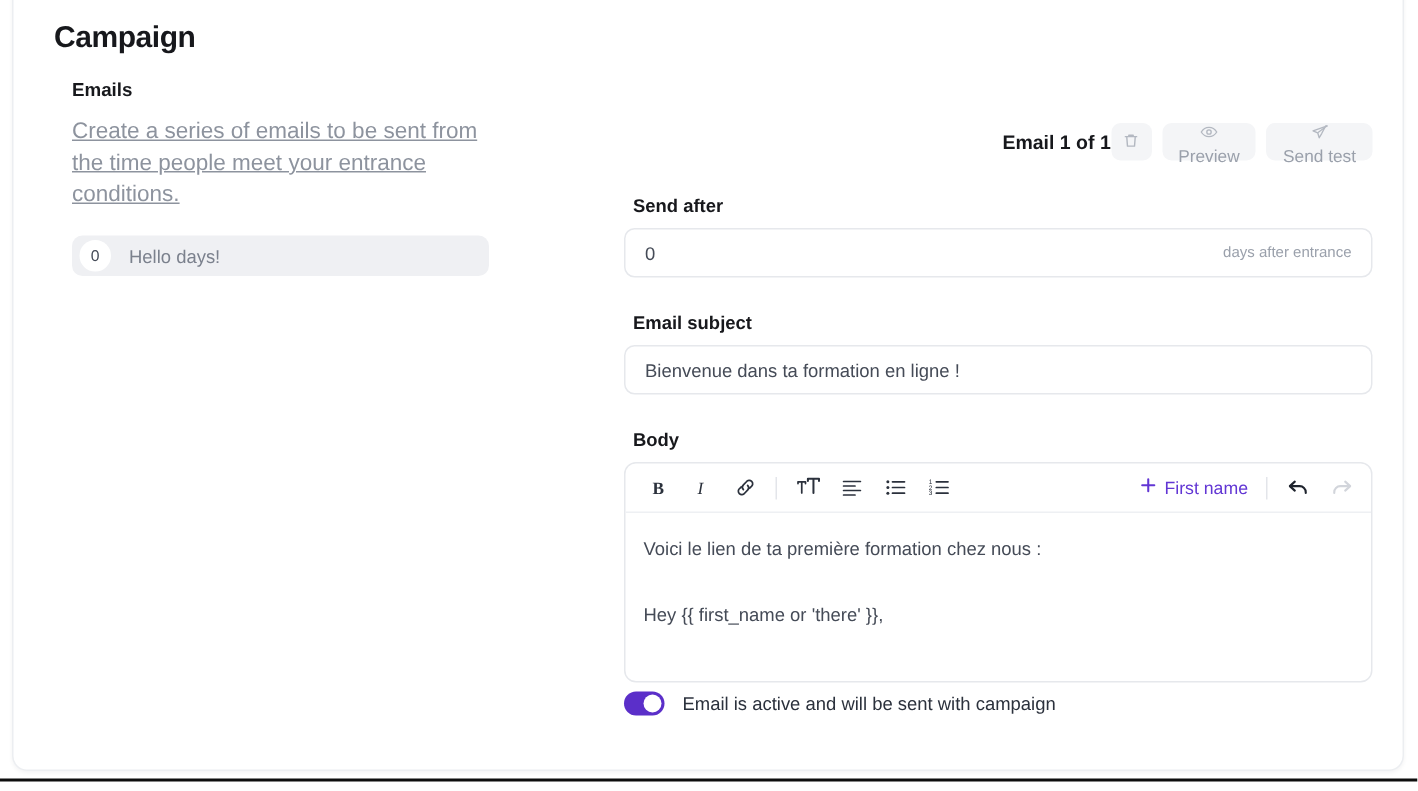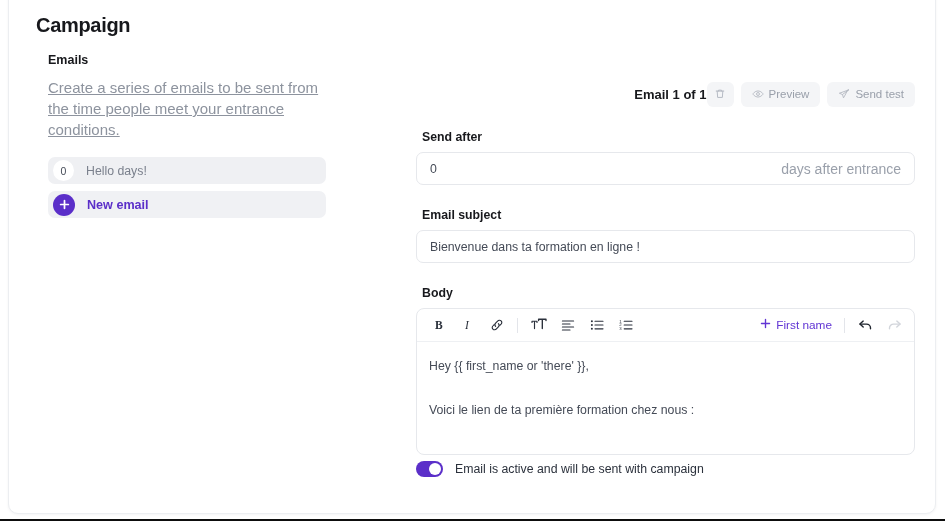--- a/index.html
+++ b/index.html
@@ -171,20 +171,21 @@
     border-radius: 6px;
     background: #f4f5f7;
     color: #9aa0ab;
     font-size: 11.5px;
     font-family: "Liberation Sans", sans-serif;
     display: inline-flex;
     align-items: center;
     gap: 5px;
     padding: 0 11px;
     cursor: pointer;
+    flex-direction: column;
   }
   .btn-icon-only {
     width: 27px;
     padding: 0;
     justify-content: center;
   }
   .btn svg { display: block; }
 
   .field-label {
     font-size: 12.3px;
@@ -202,21 +203,21 @@
     display: flex;
     align-items: center;
     padding: 0 13px;
   }
   .input-val {
     font-size: 12.3px;
     color: #454b57;
     flex: 1 1 auto;
   }
   .input-suffix {
-    font-size: 14px;
+    font-size: 10px;
     color: #9aa0ab;
     flex: 0 0 auto;
   }
 
   
   .editor {
     border: 1px solid #e6e8ec;
     border-radius: 8px;
     background: #ffffff;
     overflow: hidden;
@@ -319,28 +320,20 @@
 
         <div class="section-head">Emails</div>
 
         <div class="section-desc">Create a series of emails to be sent from the time people meet your entrance conditions.</div>
 
         <div class="email-row active">
           <div class="badge-num">0</div>
           <div class="email-row-label">Hello days!</div>
         </div>
 
-        <div class="email-row">
-          <div class="badge-plus">
-            <svg width="11" height="11" viewBox="0 0 12 12" fill="none">
-              <path d="M6 1.8V10.2M1.8 6H10.2" stroke="#ffffff" stroke-width="1.9" stroke-linecap="round"></path>
-            </svg>
-          </div>
-          <div class="new-email-label">New email</div>
-        </div>
 
       </div>
 
       <div class="right-col">
 
         <div class="rc-header">
           <div class="rc-title">Email 1 of 1</div>
 
           <div class="rc-actions">
 
@@ -469,22 +462,22 @@
                 <svg width="15" height="14" viewBox="0 0 15 14" fill="none">
                   <path d="M9.8 3.1l3.3 3-3.3 3" stroke="#d2d5db" stroke-width="1.4" stroke-linecap="round" stroke-linejoin="round"></path>
                   <path d="M12.9 6.1H6.5a4 4 0 00-4 4v0.6" stroke="#d2d5db" stroke-width="1.4" stroke-linecap="round"></path>
                 </svg>
               </div>
             </div>
 
           </div>
 
           <div class="editor-body">
+            <p>Voici le lien de ta première formation chez nous :</p>
             <p>Hey {{ first_name or 'there' }},</p>
-            <p>Voici le lien de ta première formation chez nous :</p>
           </div>
 
         </div>
 
         <div class="toggle-row">
           <div class="toggle">
             <div class="knob"></div>
           </div>
           <div class="toggle-label">Email is active and will be sent with campaign</div>
         </div>

